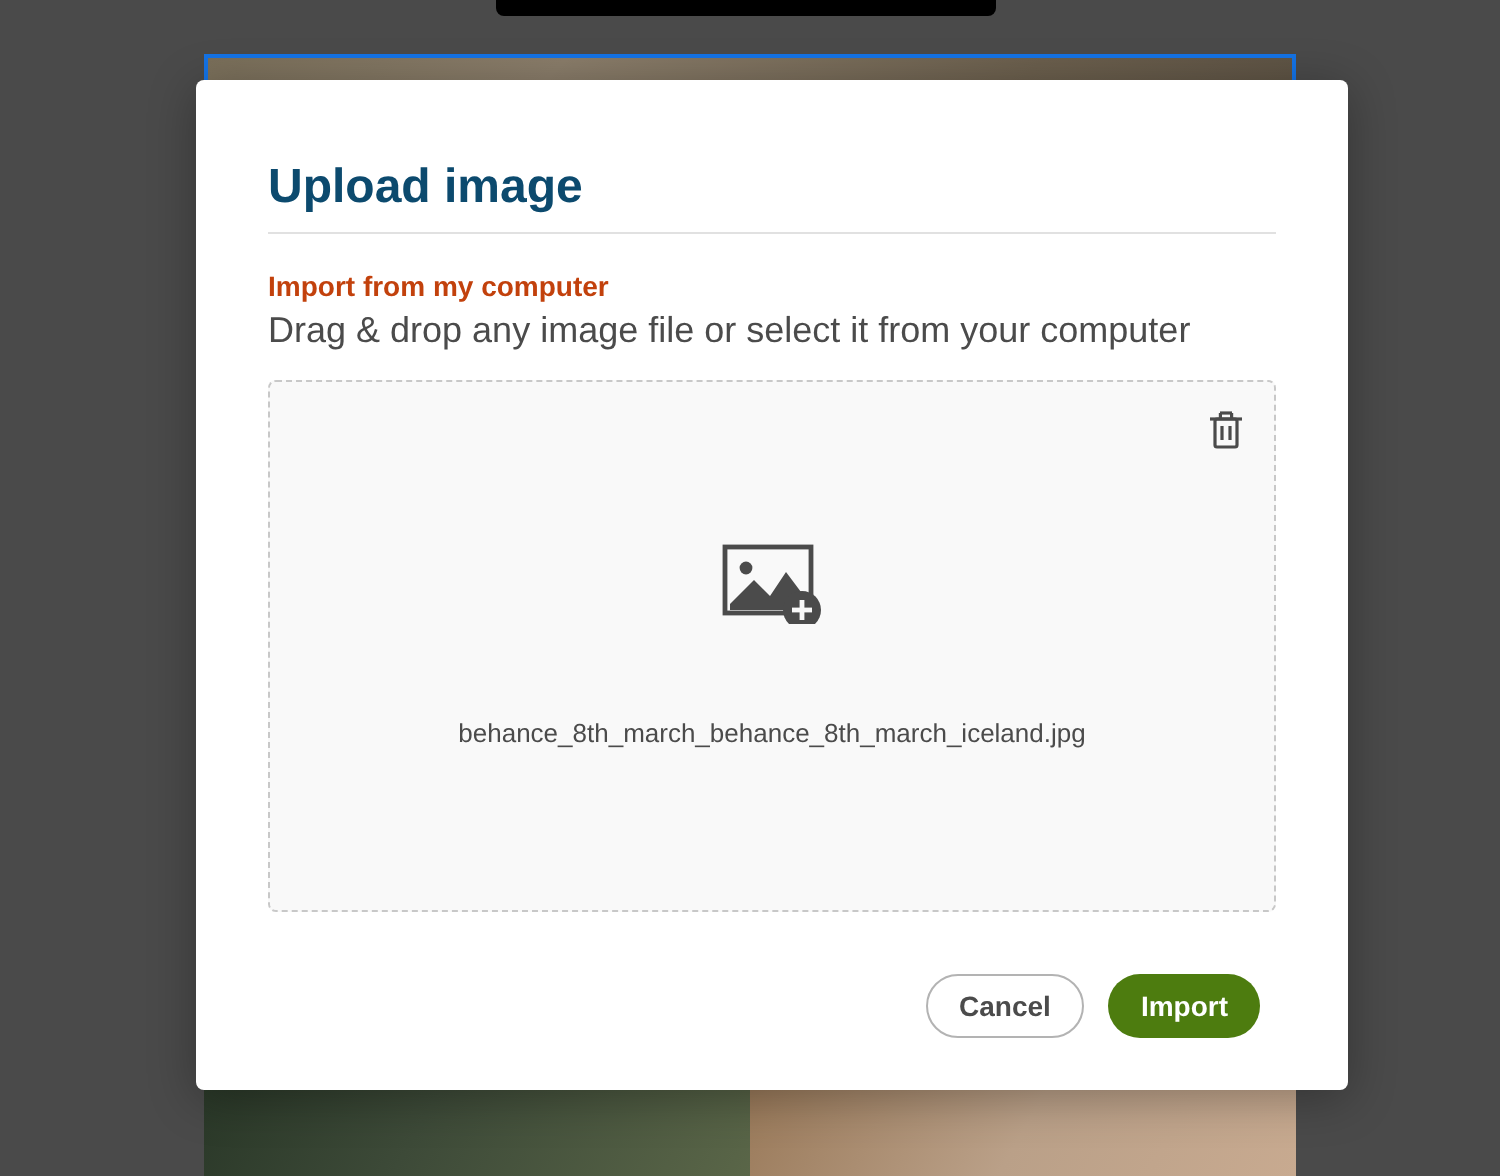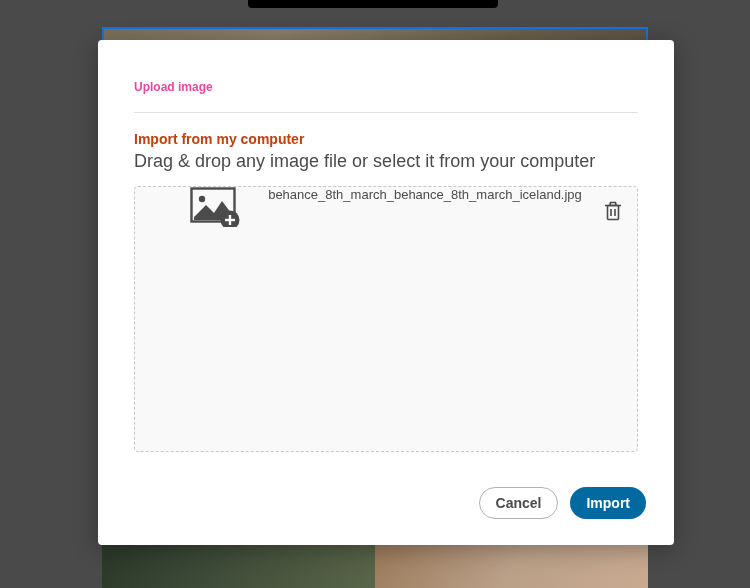--- a/index.html
+++ b/index.html
@@ -73,24 +73,24 @@
       top: 40px;
       left: 98px;
       width: 576px;
       height: 505px;
       background: #fff;
       border-radius: 4px;
       box-shadow: 0 4px 24px rgba(0,0,0,0.3);
       padding: 40px 36px 28px 36px;
     }
     .modal-title {
-      font-size: 12px;
+      font-size: 24px;
       font-weight: 700;
-      color: #ec4899;
-      margin-bottom: 18px;
+      color: #0c4a6e;
+      margin-bottom: 8px;
     }
     .divider {
       height: 1px;
       background: #e1e1e1;
       margin-bottom: 18px;
     }
     .section-title {
       font-size: 14px;
       font-weight: 700;
       color: #c2410c;
@@ -101,22 +101,22 @@
       color: #4b4b4b;
       margin-bottom: 14px;
     }
     .drop-zone {
       border: 1px dashed #c8c8c8;
       background: #f9f9f9;
       height: 266px;
       border-radius: 4px;
       position: relative;
       display: flex;
-      flex-direction: row;
-      align-items: flex-start;
+      flex-direction: column;
+      align-items: center;
       justify-content: center;
       gap: 28px;
     }
     .trash-btn {
       position: absolute;
       top: 12px;
       right: 12px;
       width: 24px;
       height: 24px;
       cursor: pointer;
@@ -131,39 +131,39 @@
       position: relative;
     }
     .file-name {
       font-size: 13px;
       color: #4b4b4b;
       text-align: center;
     }
     .footer {
       position: absolute;
       bottom: 26px;
-      right: 28px;
+      right: 44px;
       display: flex;
       gap: 12px;
     }
     .btn {
       padding: 7px 16px;
       border-radius: 16px;
       font-size: 14px;
       font-weight: 700;
       cursor: pointer;
       border: none;
     }
     .btn-cancel {
       background: #fff;
       color: #4b4b4b;
       border: 1.5px solid #b3b3b3;
     }
     .btn-import {
-      background: #0369a1;
+      background: #4d7c0f;
       color: #fff;
     }
   </style>
 </head>
 <body>
 
 <div class="bg-container">
   <div class="bg-toolbar"></div>
   <div class="bg-tag">Image</div>
   <div class="bg-image-top"></div>

